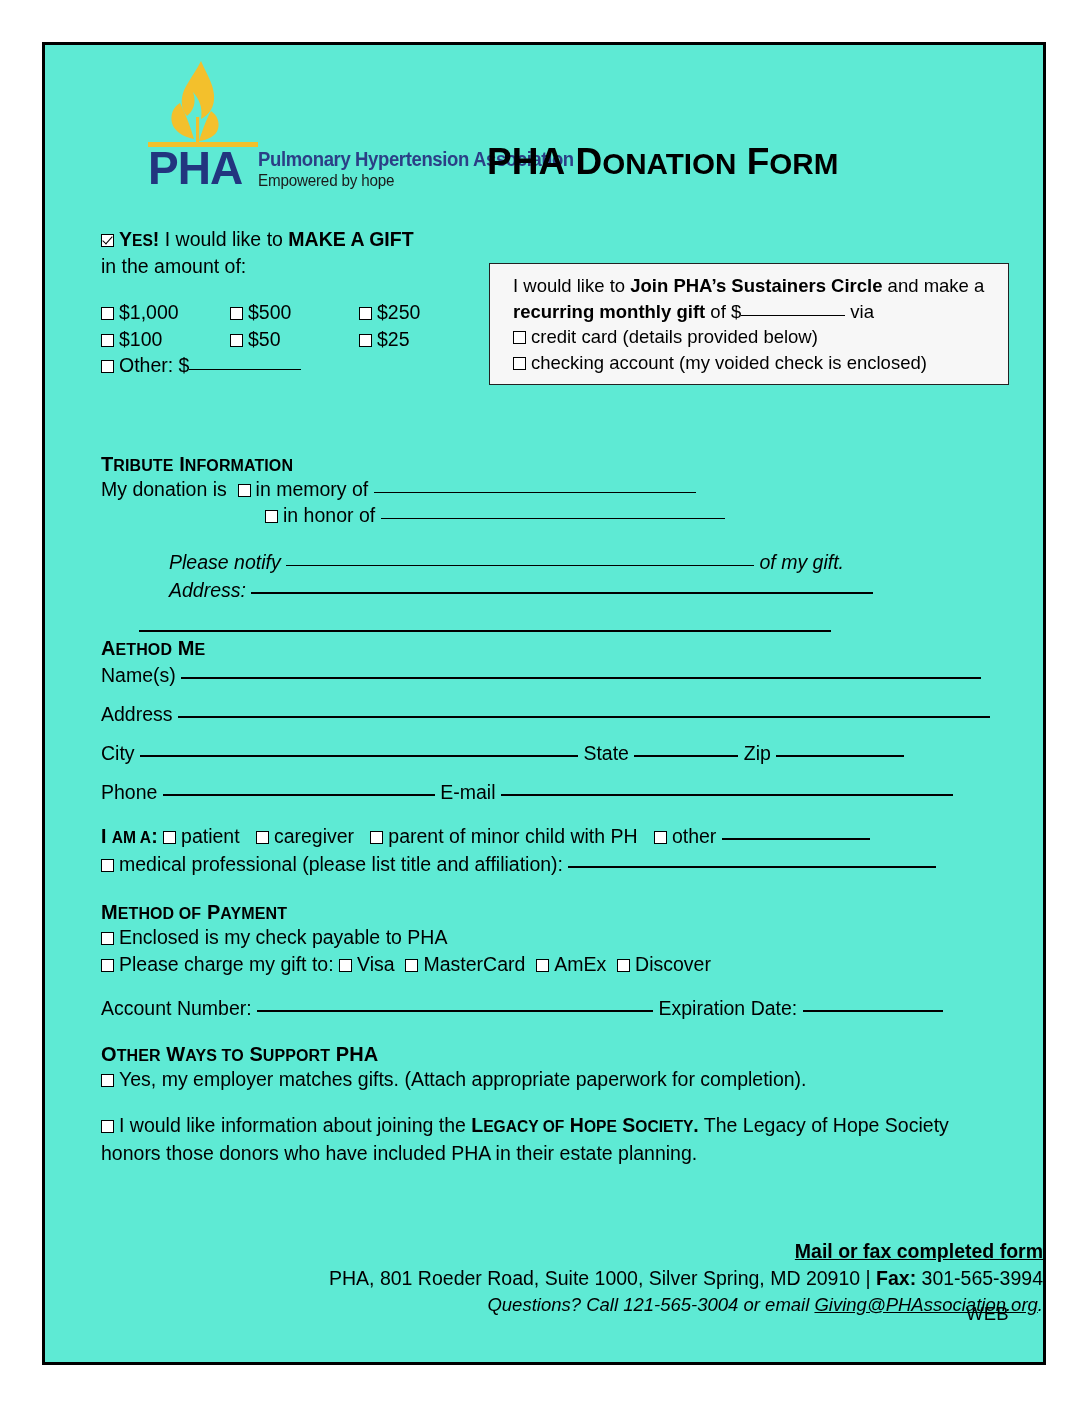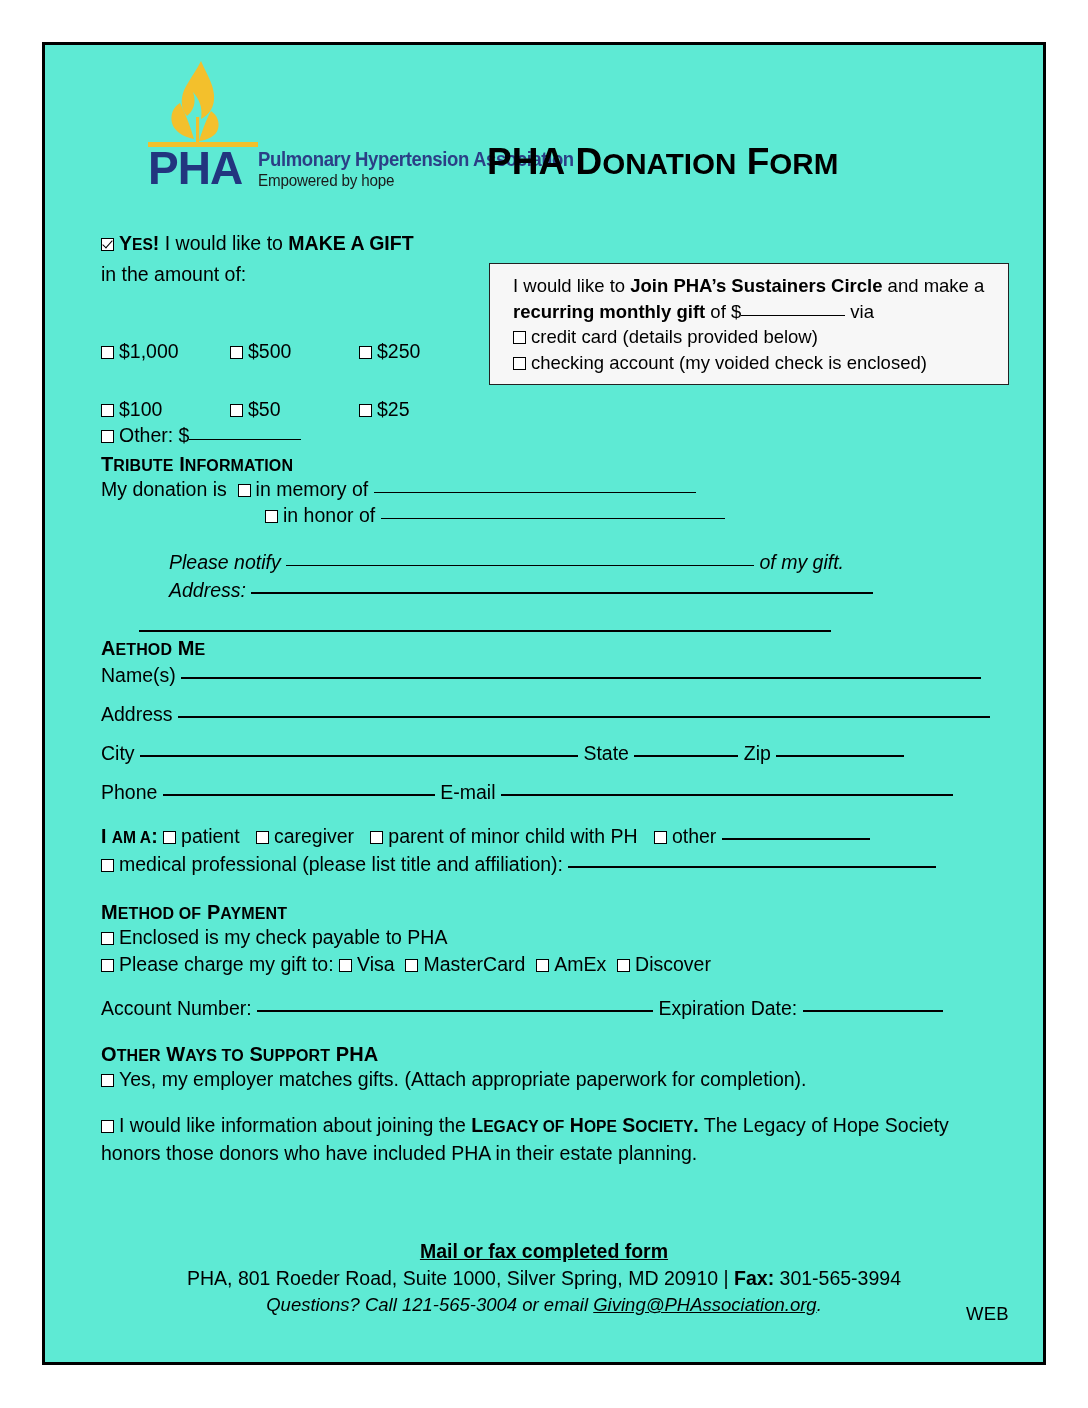--- a/index.html
+++ b/index.html
@@ -174,31 +174,31 @@
     height: 0;
   }
 
   
   .gift-block {
     position: absolute;
     left: 56px;
     top: 32px;
     width: 400px;
   }
-  .gift-line1 { font-size: 19.5px; line-height: 32px; white-space: nowrap;}
+  .gift-line1 { font-size: 19.5px; line-height: 24px; white-space: nowrap;}
   .gift-line2 { font-size: 19.5px; line-height: 26px; }
   .amount-grid {
     margin-top: 20px;
   }
   .amount-row {
     display: flex;
     font-size: 19.5px;
     line-height: 26.5px;
   }
-  .amount-cell { width: 129px; white-space: nowrap; margin-top: 31px; }
+  .amount-cell { width: 129px; white-space: nowrap; }
   .amount-other { font-size: 19.5px; line-height: 26.5px; white-space: nowrap;}
 
   
   .sustain-box {
     position: absolute;
     left: 444px;
     top: 68px;
     width: 520px;
     border: 1.6px solid #222;
     background: #f7f7f7;
@@ -265,21 +265,21 @@
   }
   .ow-row { font-size: 19.5px; line-height: 26px; }
   .ow-gap { margin-top: 20px; }
 
   
   .footer {
     position: absolute;
     left: 0;
     right: 0;
     top: 1043px;
-    text-align: center;
+    text-align: right;
   }
   .foot-head {
     font-size: 19.5px;
     font-weight: bold;
     text-decoration: underline;
     line-height: 26px;
   }
   .foot-addr { font-size: 19.5px; line-height: 28px; }
   .foot-q { font-size: 18.5px; font-style: italic; line-height: 26px; }
   .web-mark {

